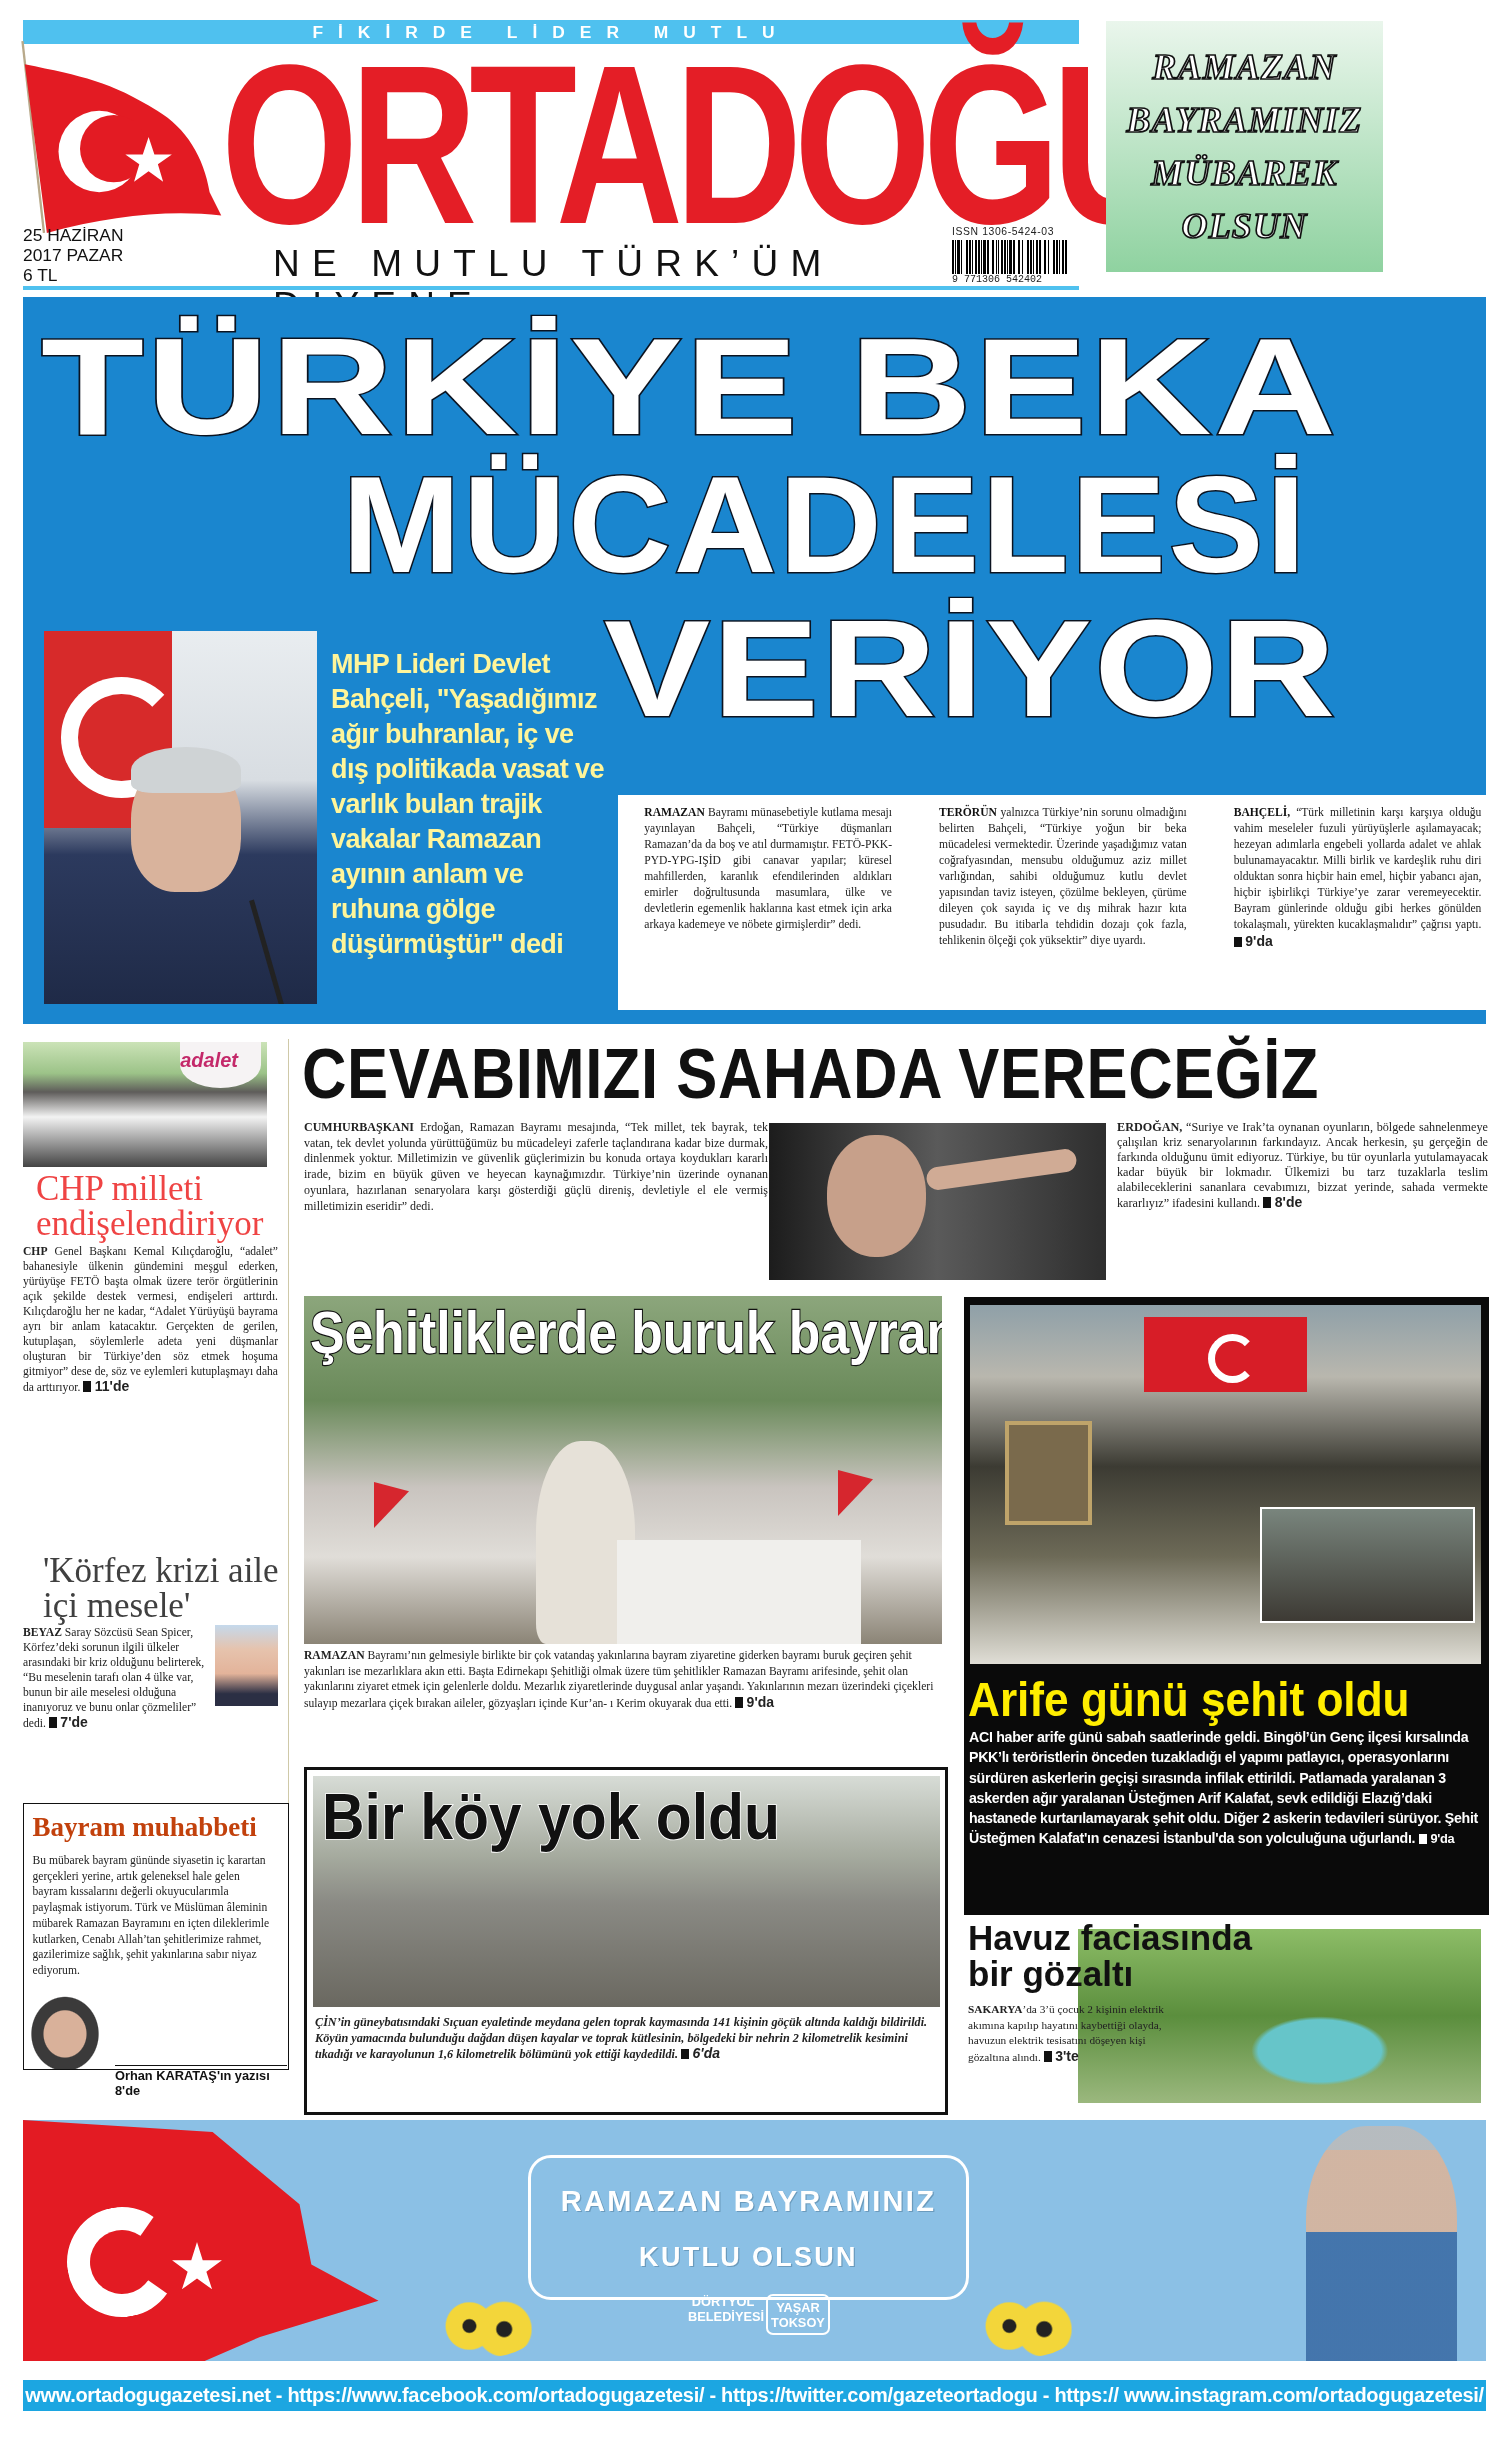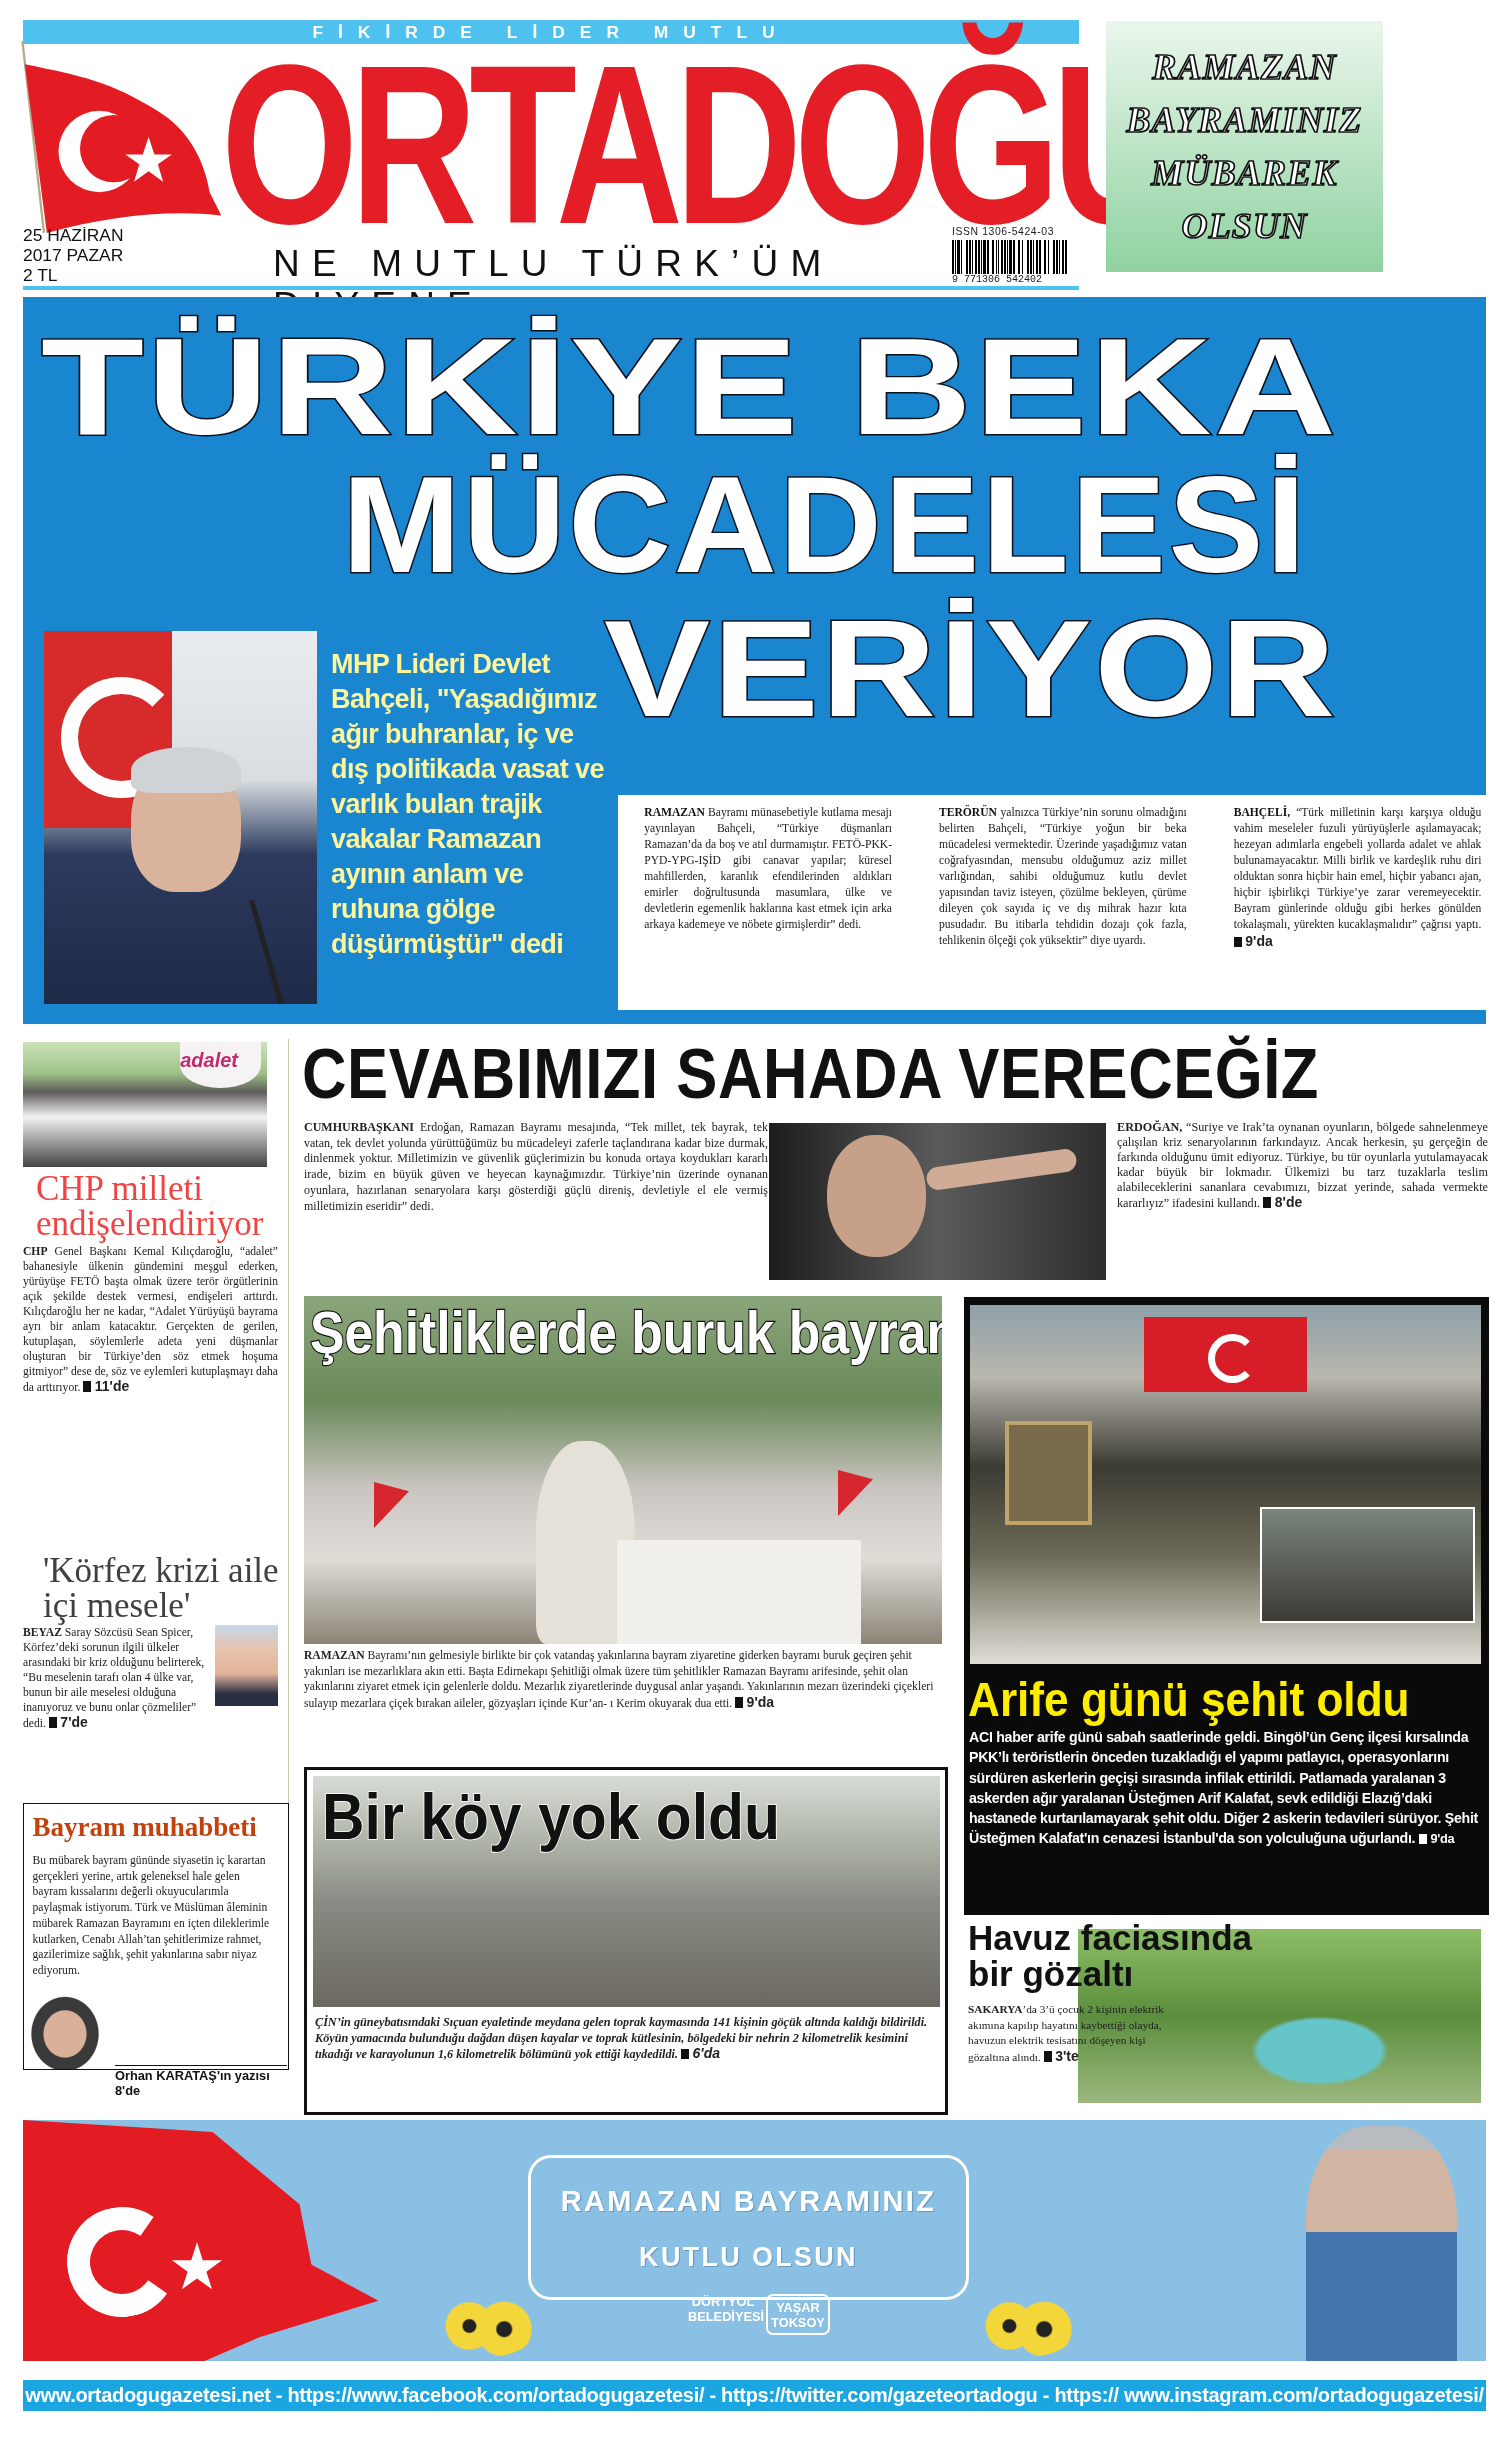--- a/index.html
+++ b/index.html
@@ -141,21 +141,21 @@
     <path d="M22 40 C120 60 170 70 250 120 C300 150 330 200 340 260 L360 300 C270 290 170 300 60 330 Z" fill="#e31b23"></path>
     <circle cx="150" cy="190" r="70" fill="#fff"></circle>
     <circle cx="175" cy="185" r="58" fill="#e31b23"></circle>
     <polygon points="235,165 245,195 275,195 251,212 260,242 235,224 210,242 219,212 195,195 225,195" fill="#fff"></polygon>
   </svg>
 </div>
 <div class="abs logo-text">ORTADOĞU</div>
 <div class="abs date-block">
   <div>25 HAZİRAN</div>
   <div>2017 PAZAR</div>
-  <div>2 TL</div>
+  <div>6 TL</div>
 </div>
 <div class="abs motto">NE MUTLU TÜRK’ÜM DİYENE</div>
 <div class="abs issn">ISSN 1306-5424-03</div>
 <div class="abs barcode"></div>
 <div class="abs barcode-num">9 771306 542402</div>
 <div class="abs masthead-line"></div>
 
 <div class="abs greet-ad">
   <span>RAMAZAN</span>
   <span>BAYRAMINIZ</span>

